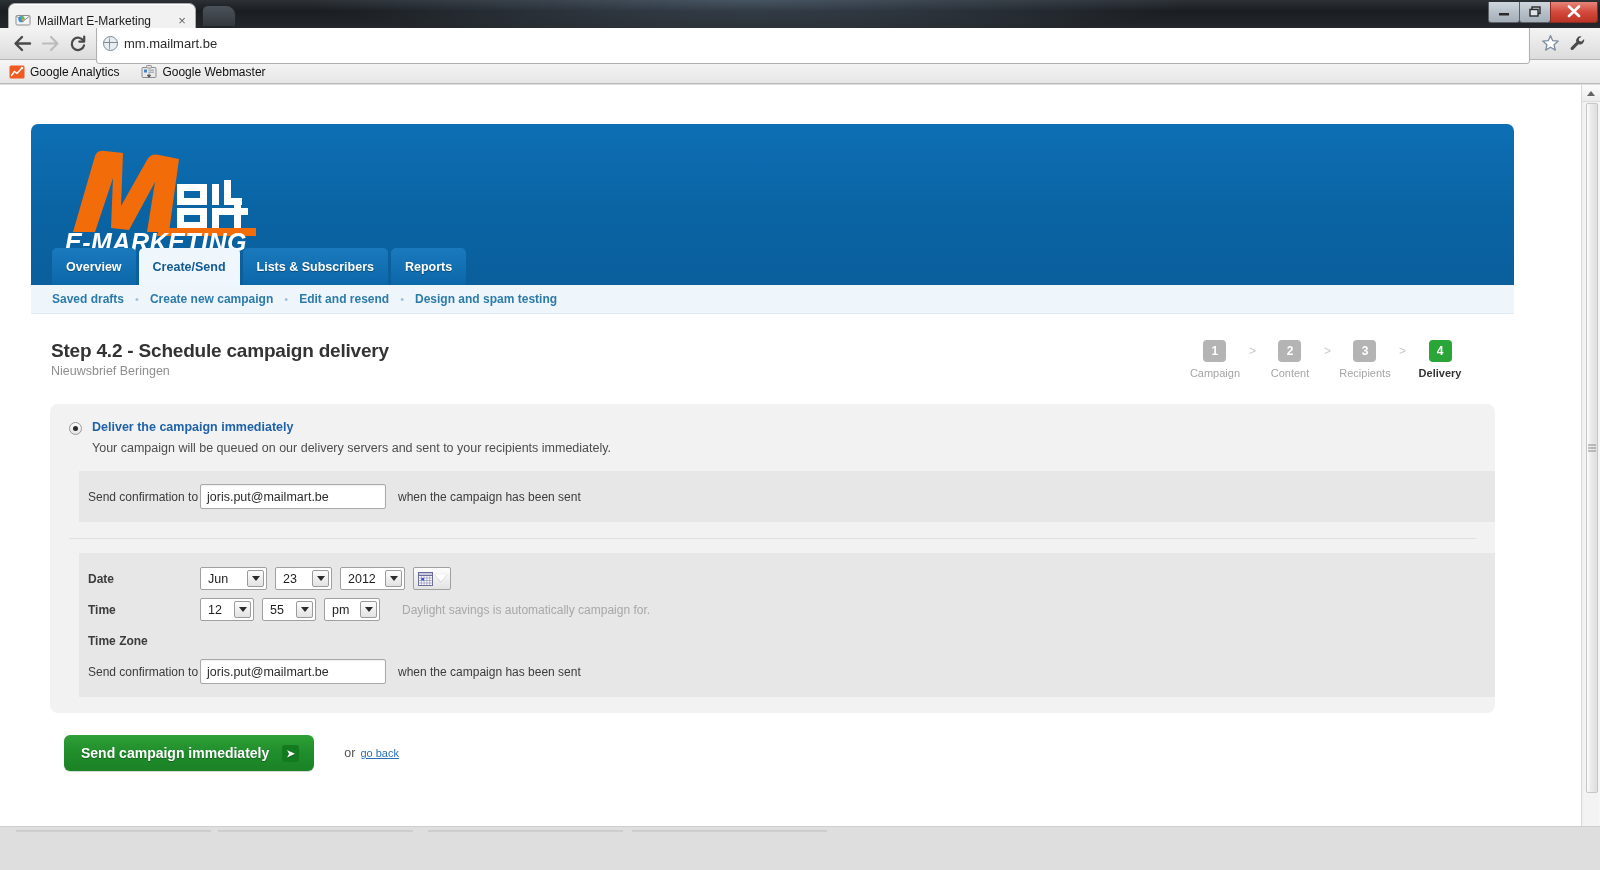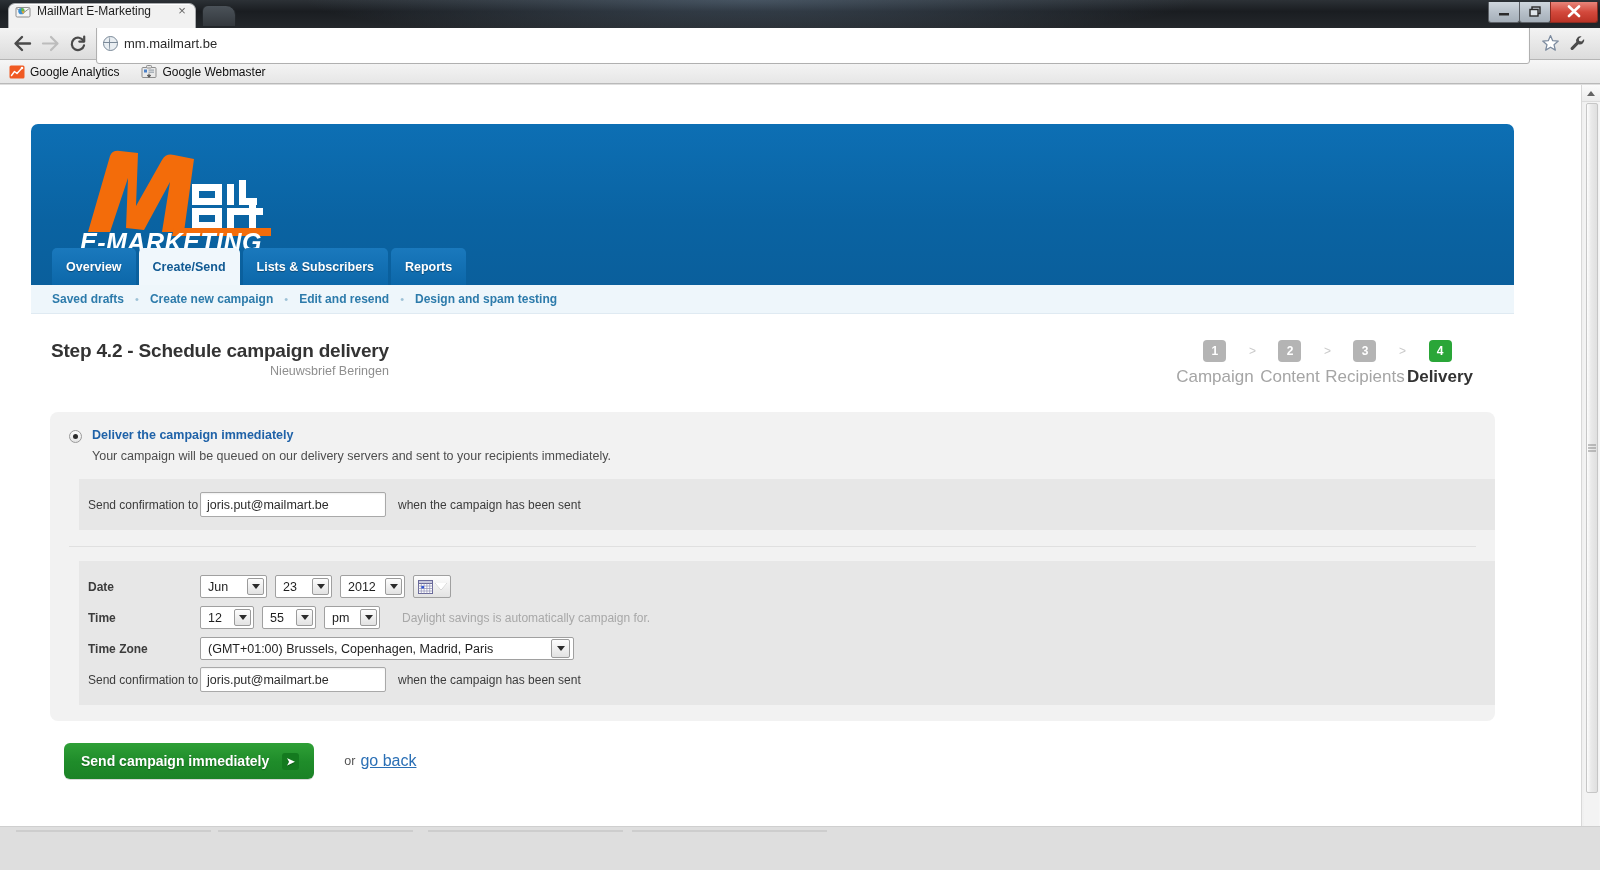--- a/index.html
+++ b/index.html
@@ -25,21 +25,21 @@
     background: radial-gradient(ellipse at center, rgba(120,150,180,0.35) 0%, rgba(120,150,180,0) 70%);
     pointer-events: none;
   }
   .tab {
     position: absolute; left: 8px; top: 3px;
     width: 188px; height: 25px;
     background: #f1f1f1;
     border-radius: 7px 7px 0 0;
     border: 1px solid #a8aaad;
     border-bottom: none;
-    display: flex; align-items: flex-start;
+    display: flex; align-items: flex-end;
     padding: 0 6px;
     box-shadow: inset 0 1px 0 #fff;
   }
   .tab-favicon {
     width: 16px; height: 16px; flex: 0 0 16px; margin-right: 6px;
     position: relative;
   }
   .tab-title {
     font-size: 12px; color: #1c1c1c; white-space: nowrap;
     overflow: hidden; text-overflow: ellipsis; flex: 1;
@@ -183,21 +183,21 @@
     width: 1483px;
   }
   .app-header {
     background: #0b6bb0;
     background: linear-gradient(to bottom, #0d6fb4 0%, #0a63a2 60%, #0a5f9c 100%);
     border-radius: 7px 7px 0 0;
     height: 161px;
     position: relative;
   }
   .logo {
-    position: absolute; left: 35px; top: 12px;
+    position: absolute; left: 20px; top: 12px;
     width: 240px; height: 120px;
   }
   .logo-svg { display: block; }
 
   .maintabs {
     position: absolute; left: 21px; bottom: 0;
     display: flex; align-items: flex-end;
   }
   .mtab {
     height: 37px;
@@ -238,32 +238,32 @@
   }
 
   .page-head {
     display: flex; justify-content: space-between; align-items: flex-start;
     padding: 0 0 0 1px;
   }
   .page-title {
     font-size: 19px; font-weight: bold; color: #333; letter-spacing: -0.2px;
     margin: 0 0 2px 0;
   }
-  .page-sub { font-size: 12.5px; color: #8e8e8e; text-align: right; }
+  .page-sub { font-size: 12.5px; color: #8e8e8e; }
 
   .steps { display: flex; align-items: flex-start; padding-right: 21px; }
   .step { display: flex; flex-direction: column; align-items: center; width: 68px; }
   .step-box {
     width: 23px; height: 22px; border-radius: 4px;
     background: #b4b4b4; color: #fff;
     font-size: 12px; font-weight: bold;
     display: flex; align-items: center; justify-content: center;
   }
   .step.done .step-box { background: #2aa638; }
-  .step-label { font-size: 17px; color: #a5a5a5; margin-top: 5px; }
+  .step-label { font-size: 11px; color: #a5a5a5; margin-top: 5px; }
   .step.done .step-label { color: #333; font-weight: bold; }
   .step-gt { color: #c9c9c9; font-size: 12px; margin-top: 4px; }
 
   .panel {
     margin-top: 25px;
     background: #f2f2f2;
     border-radius: 8px;
     padding: 16px 0 16px 0;
   }
   .opt { padding: 0 0 0 19px; }
@@ -382,21 +382,21 @@
   }
   .greenbtn .barrow {
     margin-left: 13px;
     width: 17px; height: 17px; border-radius: 3px;
     background: #147a1f;
     display: flex; align-items: center; justify-content: center;
     font-size: 10px; color: #fff;
   }
   .or-text { font-size: 12.5px; color: #555; margin-left: 30px; }
   .goback {
-    font-size: 16px; color: #2a6fb5; text-decoration: underline;
+    font-size: 11px; color: #2a6fb5; text-decoration: underline;
     margin-left: 5px; cursor: pointer;
   }
 
   .app-bottom-cut {
     height: 10px; background: #fff;
   }
 
   
   .desktop-strip {
     position: absolute; left: 0; right: 0; bottom: 0; height: 44px;
@@ -689,26 +689,20 @@
                   <span class="sel-arrow">
                       <span class="caret"></span>
                     </span>
                 </span>
 
                 <span class="fhint">Daylight savings is automatically campaign for.</span>
               </div>
 
               <div class="frow">
                 <span class="flabel bold">Time Zone</span>
-                <span class="sel wide">
-                  <span class="sel-val">(GMT+01:00) Brussels, Copenhagen, Madrid, Paris</span>
-                  <span class="sel-arrow">
-                      <span class="caret"></span>
-                    </span>
-                </span>
               </div>
 
               <div class="frow">
                 <span class="flabel">Send confirmation to</span>
                 <span class="ftext" title="email address">joris.put@mailmart.be</span>
                 <span class="fafter">when the campaign has been sent</span>
               </div>
 
             </div>
           </div>

